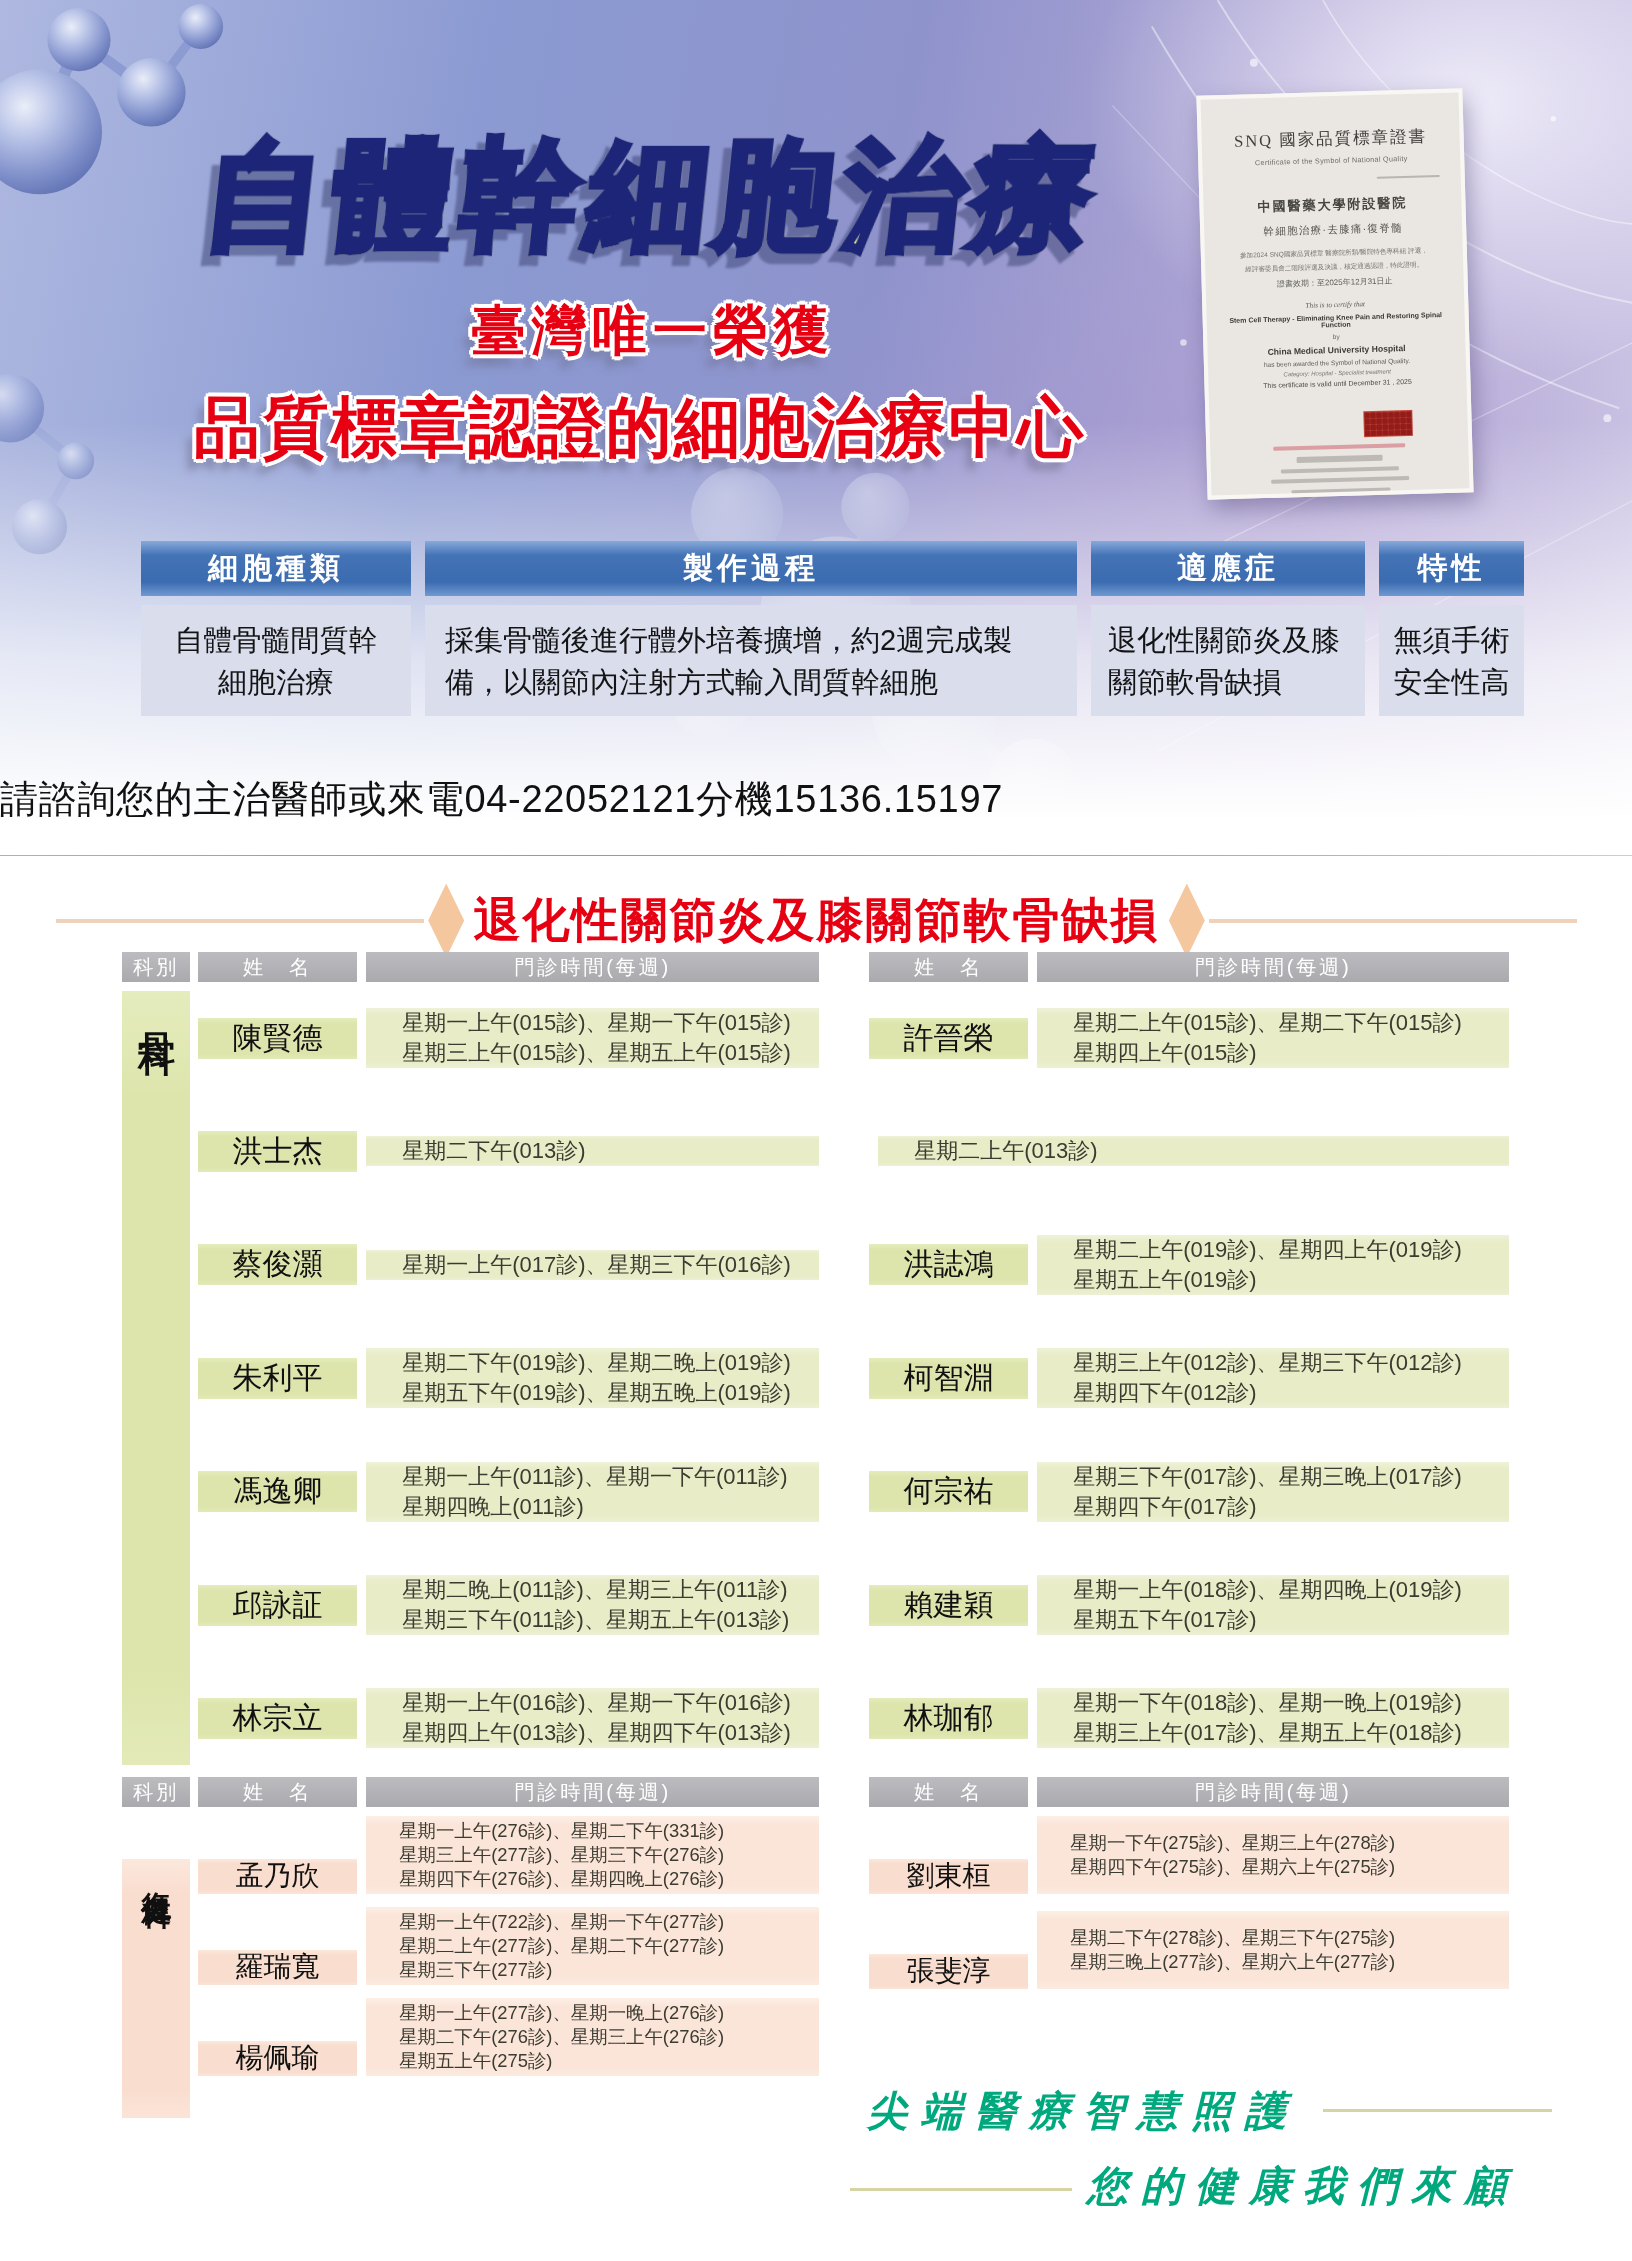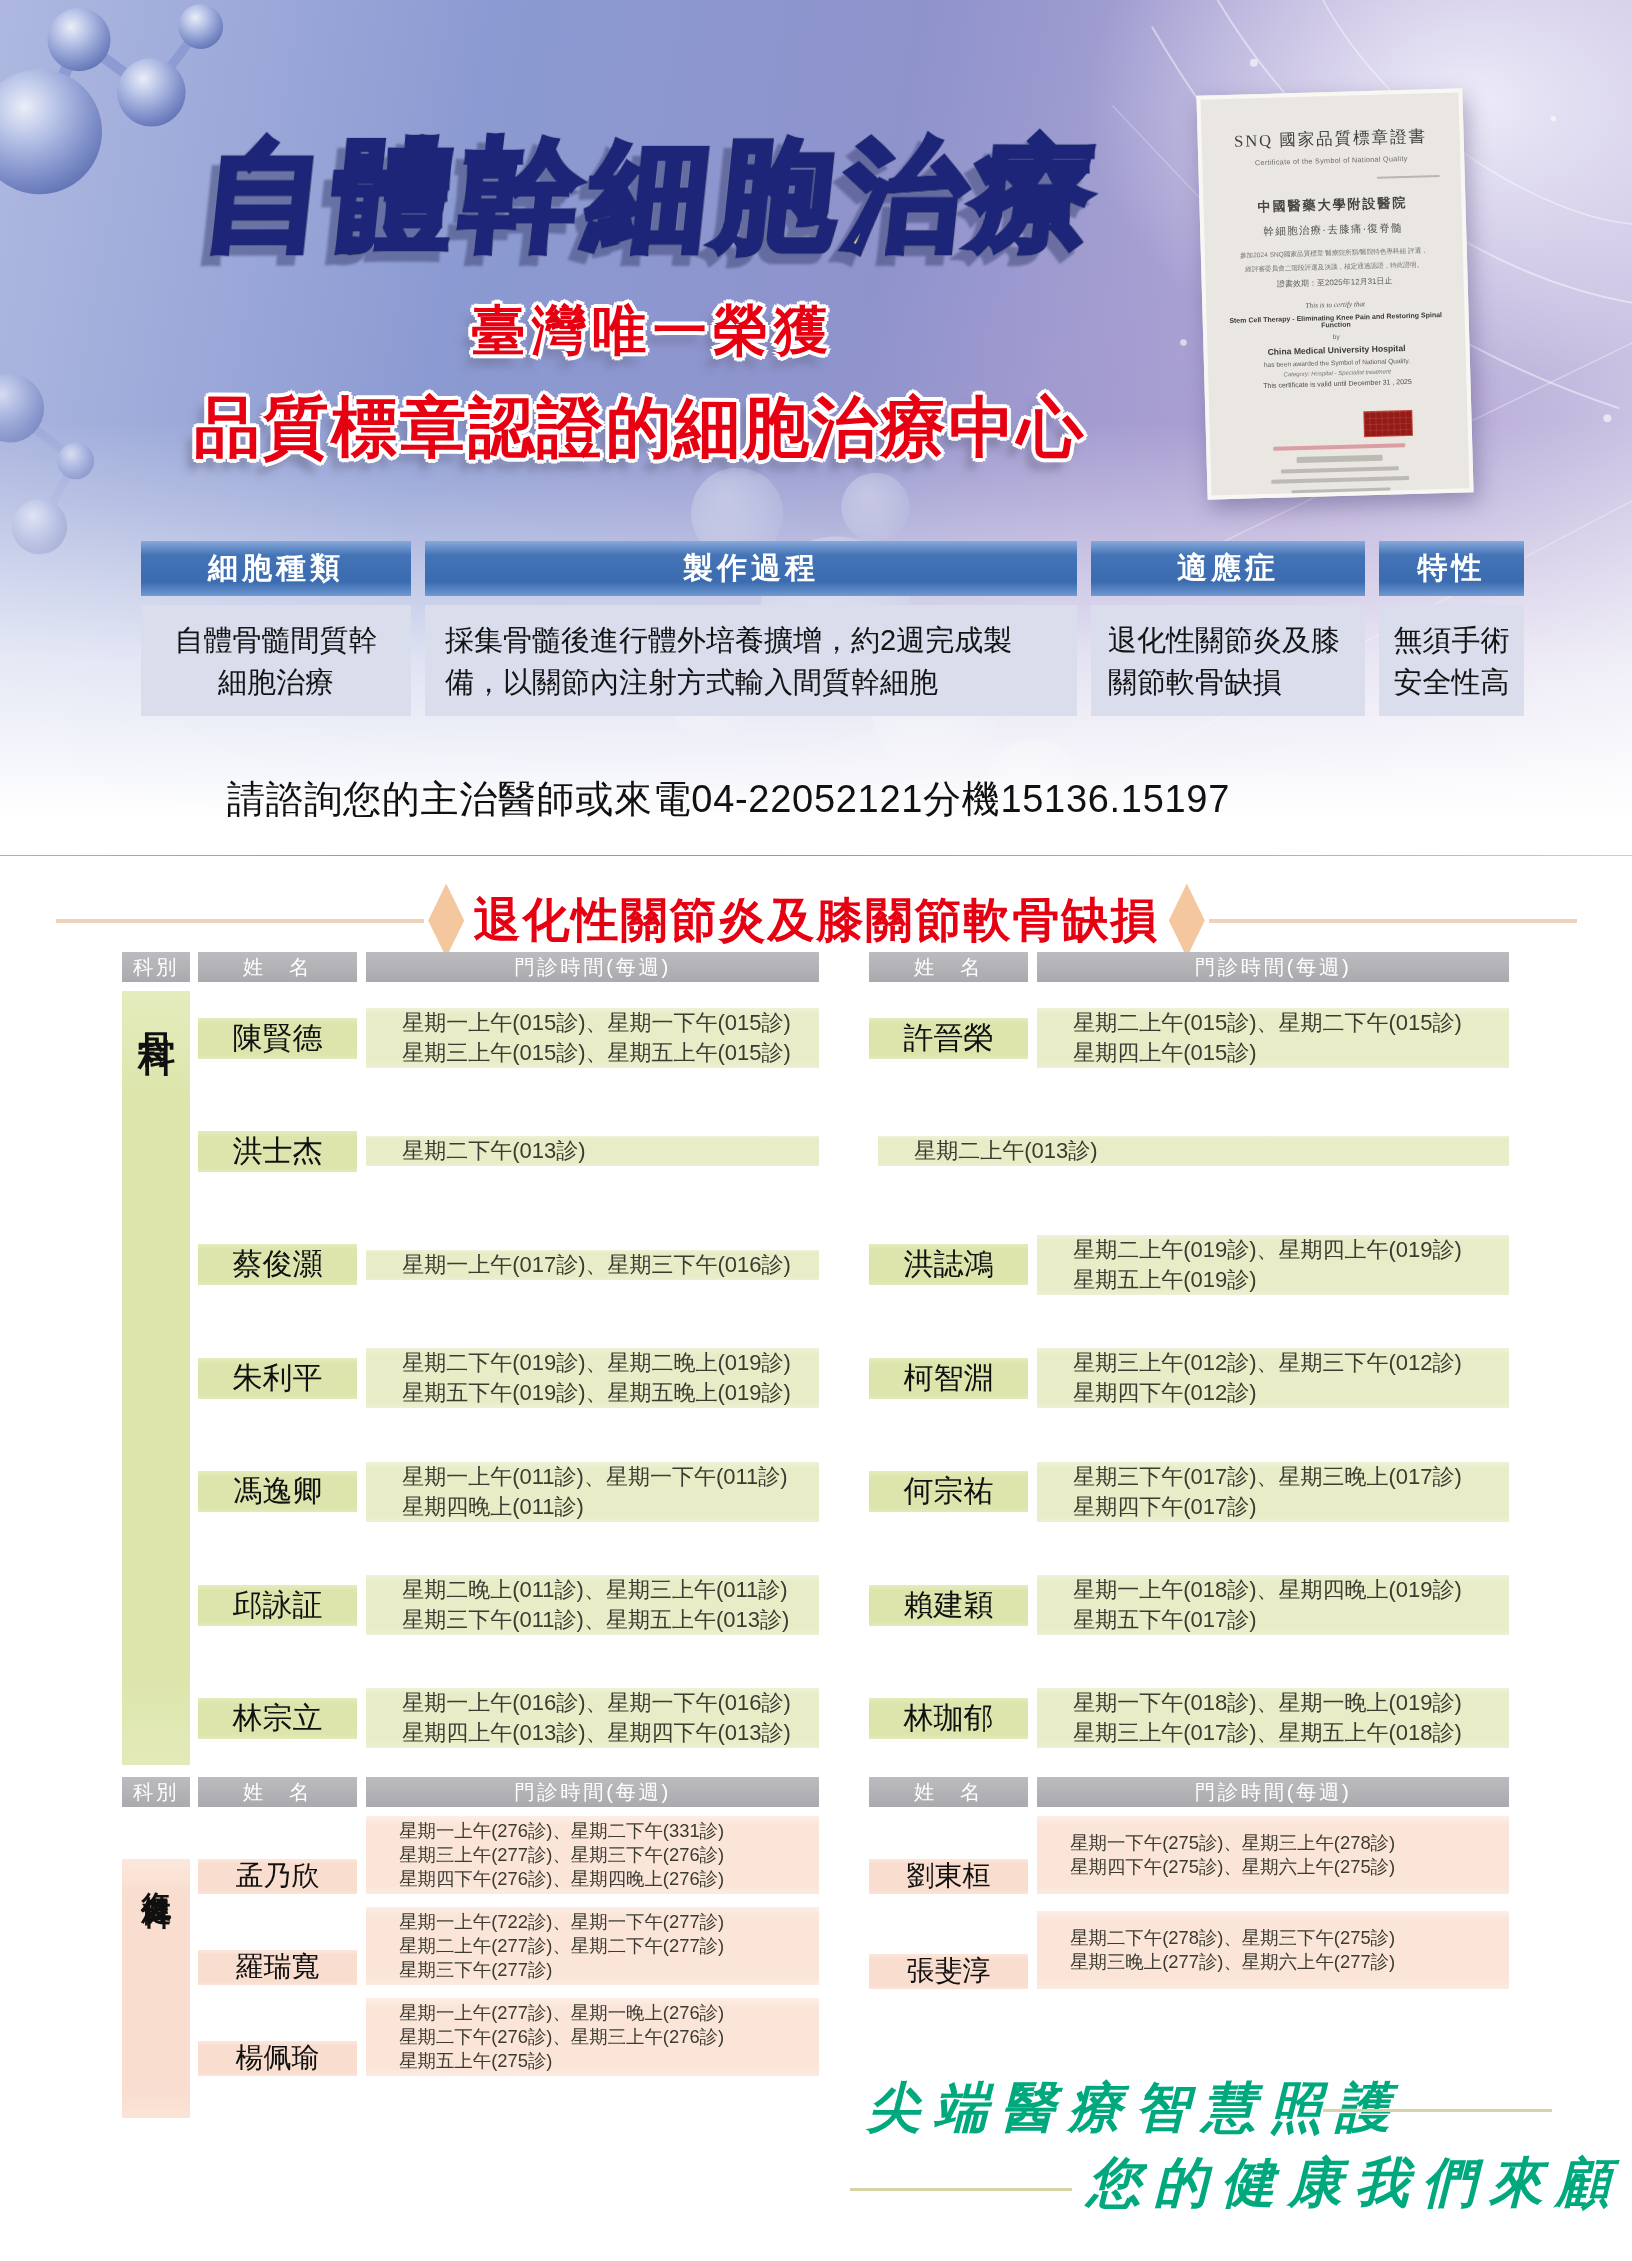--- a/index.html
+++ b/index.html
@@ -65,21 +65,21 @@
     color:#fff;font-size:30px;font-weight:bold;letter-spacing:4px;}
   .info-b{margin-top:9.2px;}
   .info-b>div{height:111px;background:#d9ddec;color:#141414;font-size:29px;line-height:1.45;
     display:flex;flex-direction:column;justify-content:center;box-sizing:border-box;}
   .ib1{align-items:center;text-align:center;padding:0 20px;}
   .ib2{padding:0 20px;text-align:left;}
   .ib3{padding:0 17px;text-align:left;}
   .ib4{padding:0 2.6px 0 14.5px;text-align:left;white-space:pre-line;}
 
   
-  .contact{position:absolute;left:15px;top:774px;width:1427px;text-align:center;
+  .contact{position:absolute;left:0;top:774px;width:1427px;text-align:left;
     font-size:38px;color:#111;letter-spacing:0.7px;}
 
   
   .band{position:absolute;left:56px;top:881px;width:1521px;height:79px;
     display:flex;align-items:center;}
   .band .hl{flex:1;height:4px;background:#efd2ba;}
   .diamond{width:36px;height:74px;background:#f5c79f;margin:0 4px;
     clip-path:polygon(50% 0,100% 50%,50% 100%,0 50%);}
   .band .ttl{font-size:47px;font-weight:900;color:#e60012;letter-spacing:2px;margin:0 5.3px;white-space:nowrap;}
 
@@ -118,21 +118,21 @@
   .s2 .half.r .row{height:78px;margin-bottom:17px;}
   .s2 .name,.s2 .dept-strip{background:linear-gradient(to bottom,#fce8dc,#f9ddcf 14%,#f9ddcf 88%,#fbe4d7);margin-top:43px;}
   .s2 .time{background:linear-gradient(to bottom,#fdefe6,#fbe4d8 12%,#fbe4d8 88%,#fcebe0);}
   .s2 .name{font-size:28px;}
   .s2 .time{font-size:18.4px;line-height:24px;padding-left:33px;}
   .s2 .dept-strip{height:259px;}
   .s2 .dept-strip span{font-size:30px;padding-top:9.2px;letter-spacing:4px;}
 
   
   .slogan{position:absolute;font-family:"DejaVu Serif",serif;font-style:italic;font-weight:600;
-    color:#00a87e;font-size:54px;letter-spacing:13px;white-space:nowrap;}
+    color:#00a87e;font-size:41px;letter-spacing:13px;white-space:nowrap;margin-top:12px;}
   .slog1{left:867px;top:2072px;}
   .slog2{left:1087px;top:2147px;}
   .sline{position:absolute;height:3.3px;background:#d6d3a4;}
   .sline1{left:1323px;top:2109px;width:229px;}
   .sline2{left:850px;top:2188px;width:222px;}
 </style>
 </head>
 <body>
 
 <div class="page">

